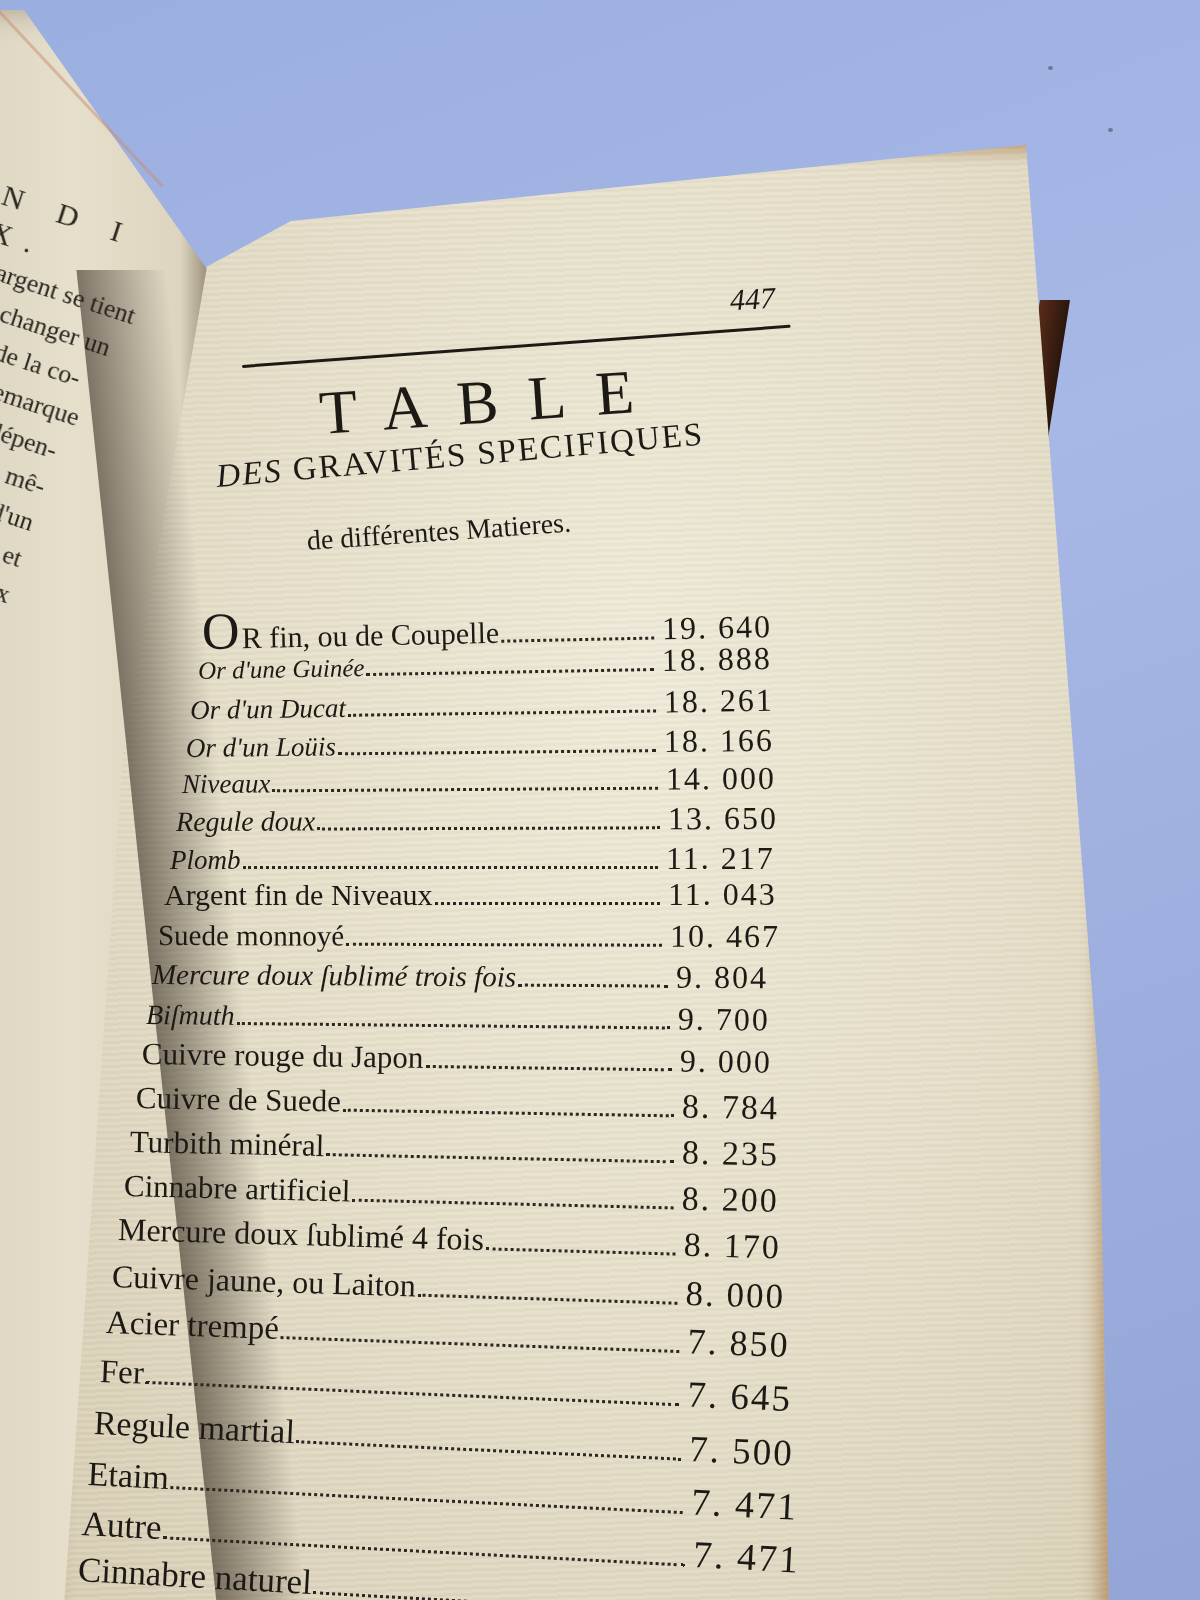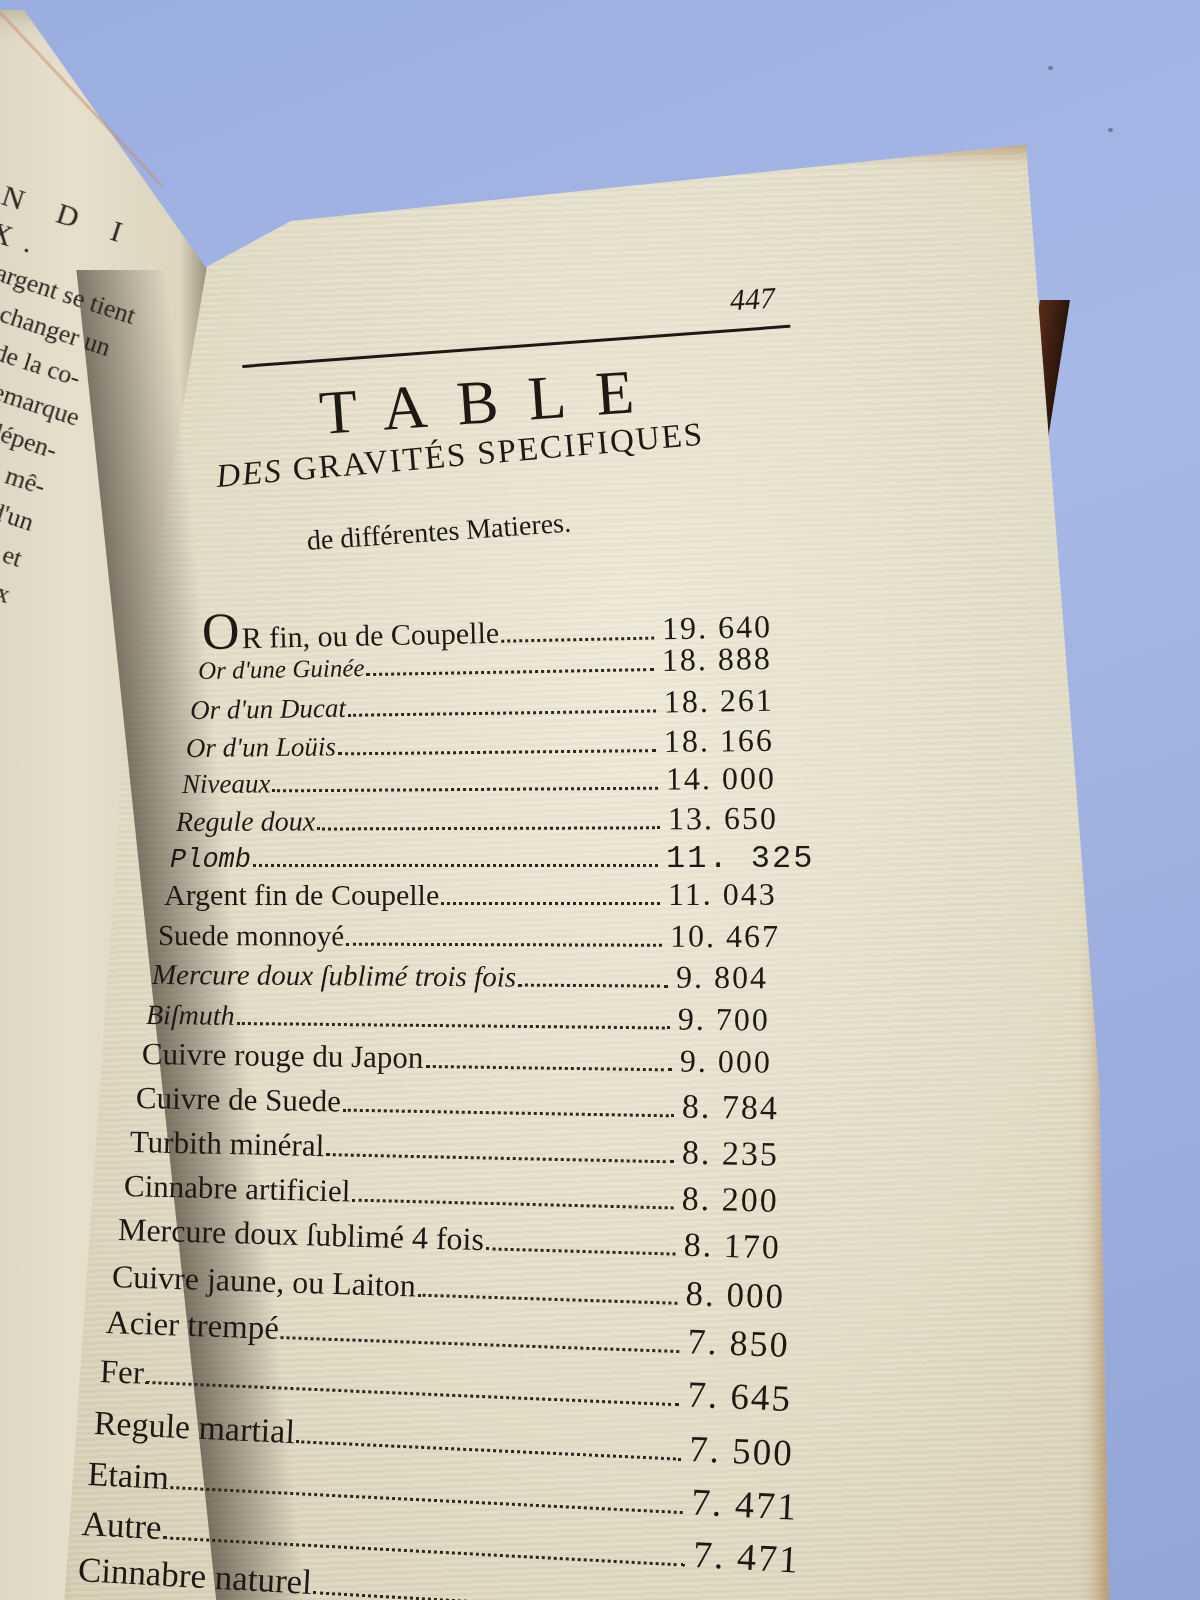--- a/index.html
+++ b/index.html
@@ -274,27 +274,27 @@
     <div class="row" style="left:182px; top:764px; width:634px; transform:rotate(-0.4deg); --fs:27px;">
       <span class="name italic">Niveaux</span>
       <span class="dots"></span>
       <span class="value">14. 000</span>
     </div>
     <div class="row" style="left:176px; top:802px; width:642px; transform:rotate(-0.2deg); --fs:28px;">
       <span class="name italic">Regule doux</span>
       <span class="dots"></span>
       <span class="value">13. 650</span>
     </div>
-    <div class="row" style="left:170px; top:840px; width:646px;font-family:Liberation Mono, monospace; --fs:27px;">
+    <div class="row" style="left:170px; top:840px; width:646px; --fs:27px;">
       <span class="name italic">Plomb</span>
       <span class="dots"></span>
-      <span class="value">11. 325</span>
+      <span class="value">11. 217</span>
     </div>
     <div class="row" style="left:164px; top:876px; width:654px; --fs:30px;">
-      <span class="name">Argent fin de Coupelle</span>
+      <span class="name">Argent fin de Niveaux</span>
       <span class="dots"></span>
       <span class="value">11. 043</span>
     </div>
     <div class="row" style="left:158px; top:916px; width:662px; transform:rotate(0.2deg); --fs:29px;">
       <span class="name">Suede monnoyé</span>
       <span class="dots"></span>
       <span class="value">10. 467</span>
     </div>
     <div class="row" style="left:152px; top:955px; width:674px; transform:rotate(0.4deg); --fs:29px; --vw:150px;">
       <span class="name italic">Mercure doux ſublimé trois fois</span>

